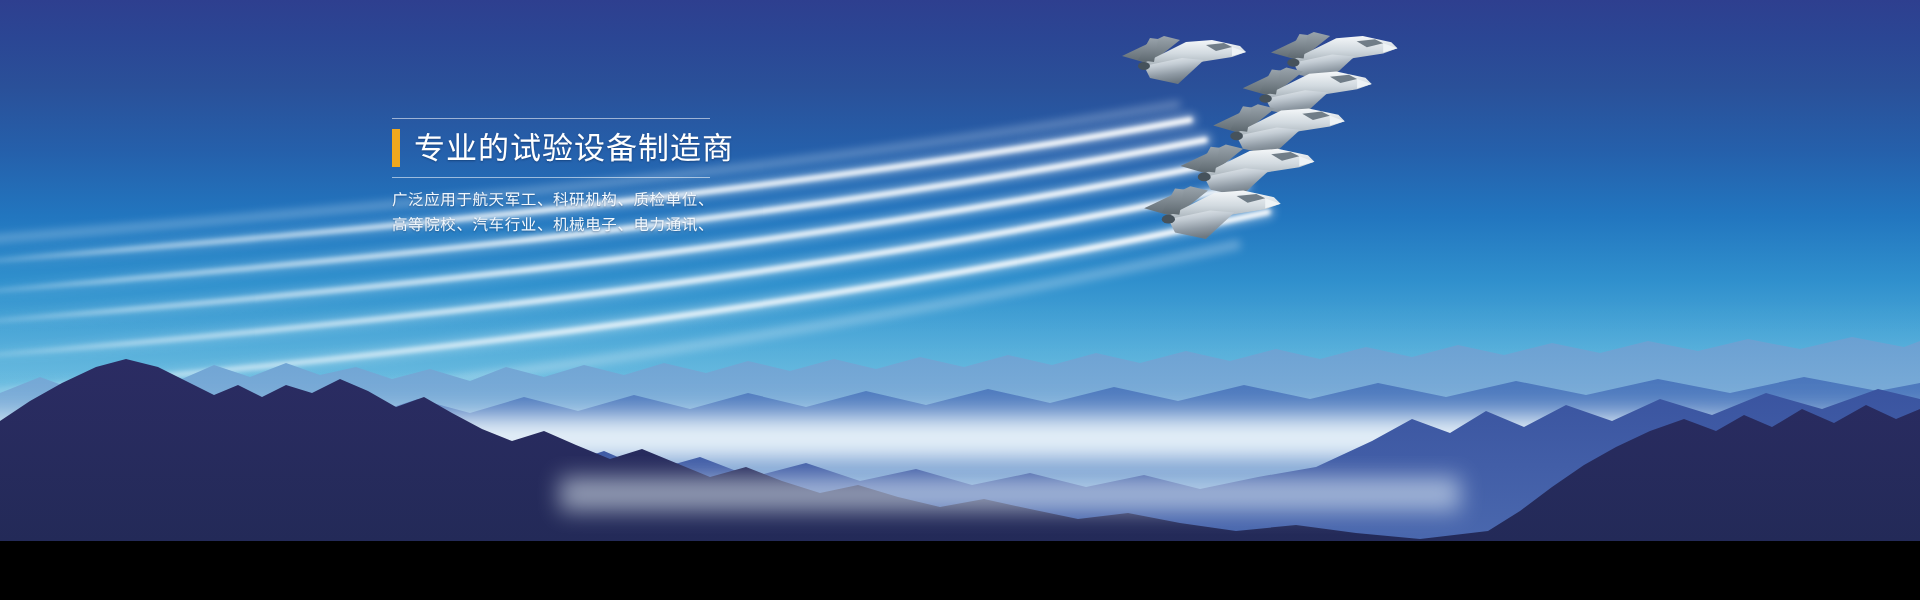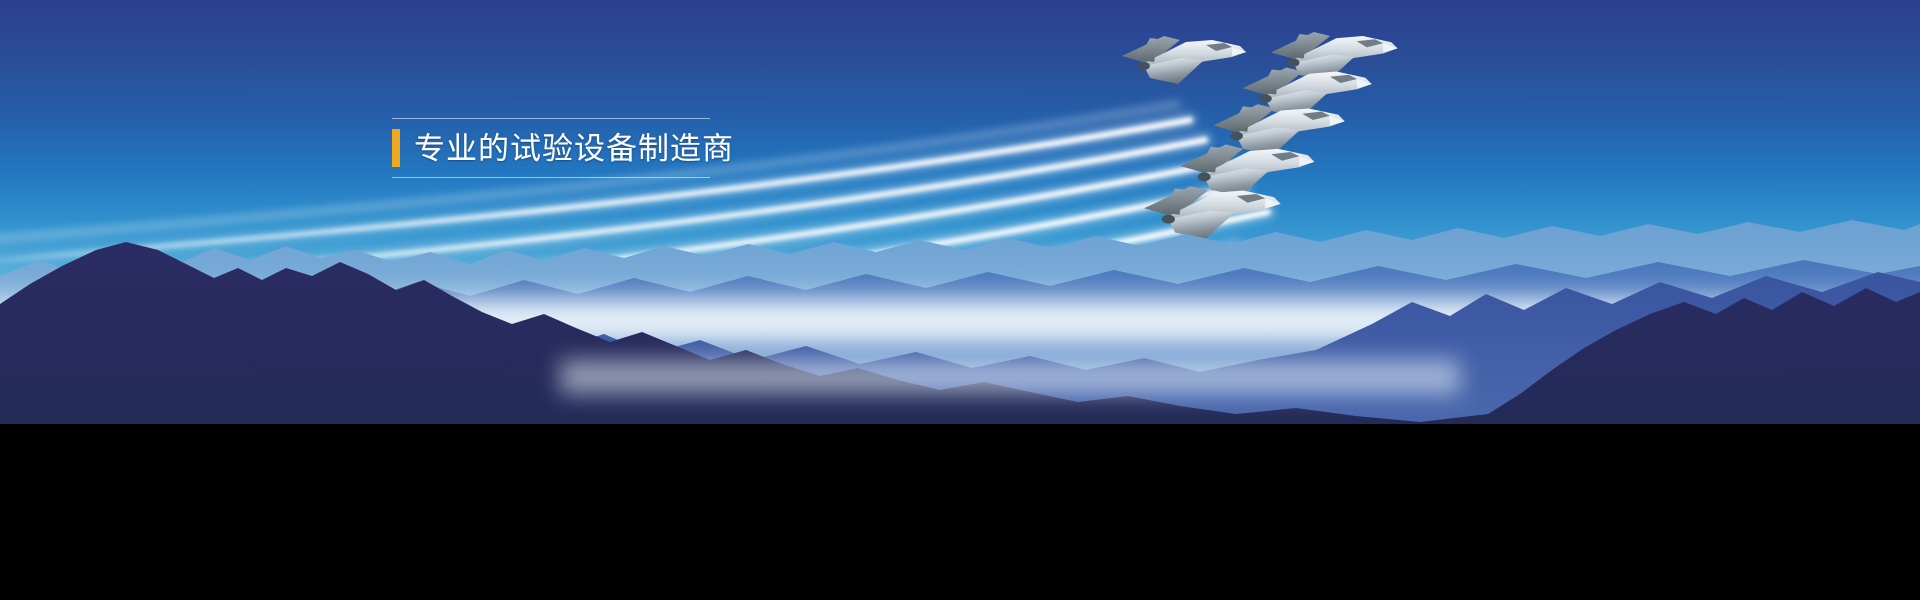--- a/index.html
+++ b/index.html
@@ -9,21 +9,21 @@
     background: #000;
   }
   body {
     font-family: "Liberation Sans", "DejaVu Sans", sans-serif;
   }
 
   
   .banner {
     position: relative;
     width: 1920px;
-    height: 424px;
+    height: 541px;
     overflow: hidden;
     user-select: none;
     text-decoration: underline;
   }
 
   
   .sky {
     position: absolute;
     inset: 0;
     background: linear-gradient(
@@ -314,16 +314,18 @@
     <div class="rule rule-top"></div>
 
     <div class="headline-row">
       <span class="accent-bar"></span>
       <span class="headline">专业的试验设备制造商</span>
     </div>
 
     <div class="rule rule-bottom"></div>
 
     <div class="sub">
+      <div>广泛应用于航天军工、科研机构、质检单位、</div>
+      <div>高等院校、汽车行业、机械电子、电力通讯、</div>
     </div>
   </div>
 
 </div>
 
 </body></html>

